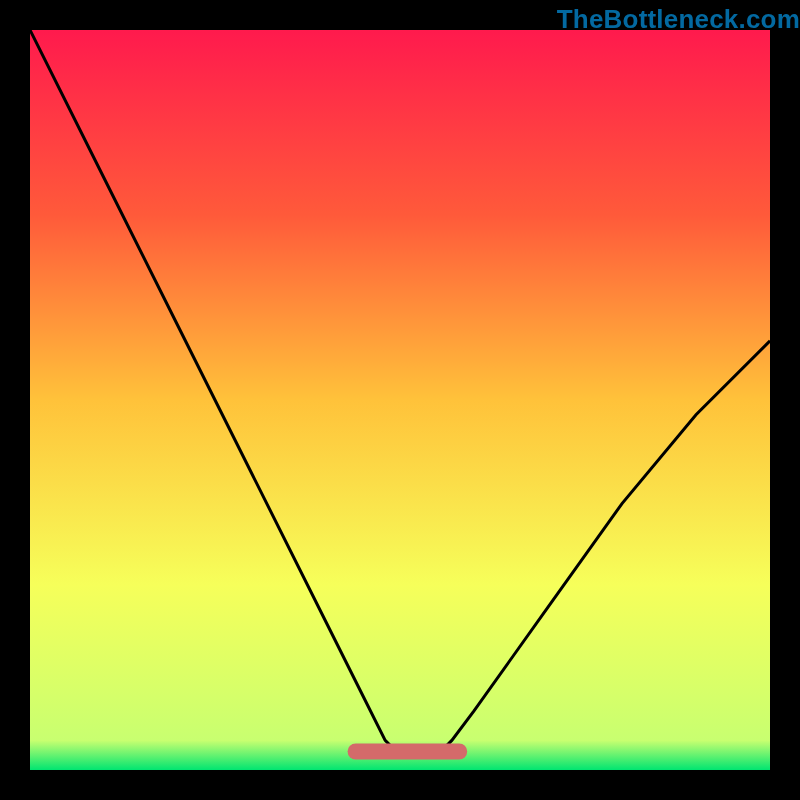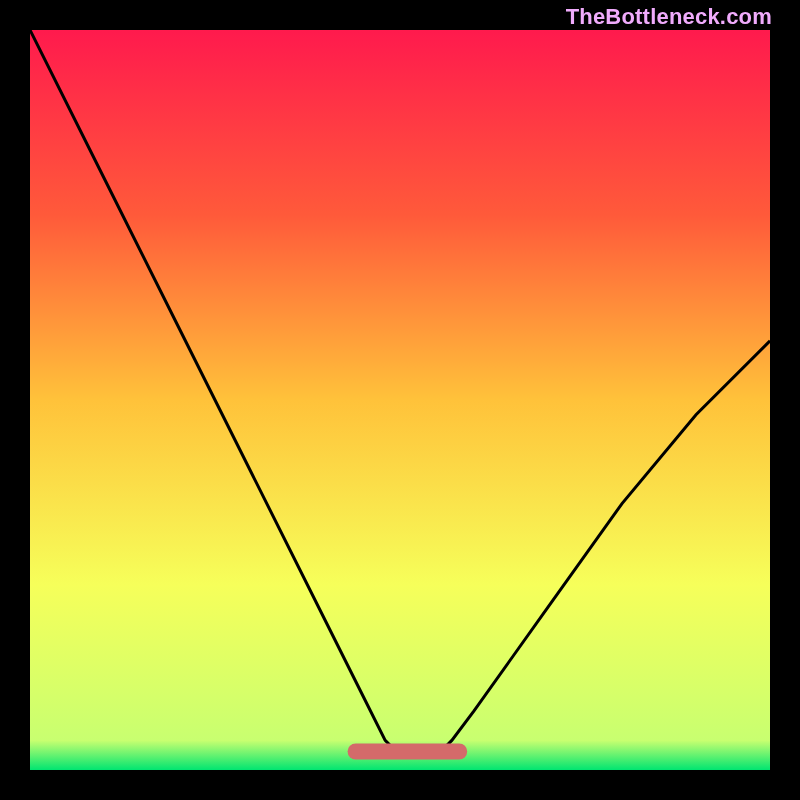--- a/index.html
+++ b/index.html
@@ -19,25 +19,25 @@
   .plot {
     position: absolute;
     left: 30px;
     top: 30px;
     width: 740px;
     height: 740px;
   }
   .watermark {
     position: absolute;
     top: 4px;
-    right: 28px;
+    right: 0;
     font-family: Arial, Helvetica, sans-serif;
-    font-size: 22px;
+    font-size: 26px;
     font-weight: 600;
-    color: #f0abfc;
+    color: #0369a1;
     letter-spacing: 0.2px;
   }
 </style>
 </head>
 <body>
 
 <div class="frame">
   <div class="watermark">TheBottleneck.com</div>
 
   <svg class="plot" viewBox="0 0 740 740" preserveAspectRatio="none">

